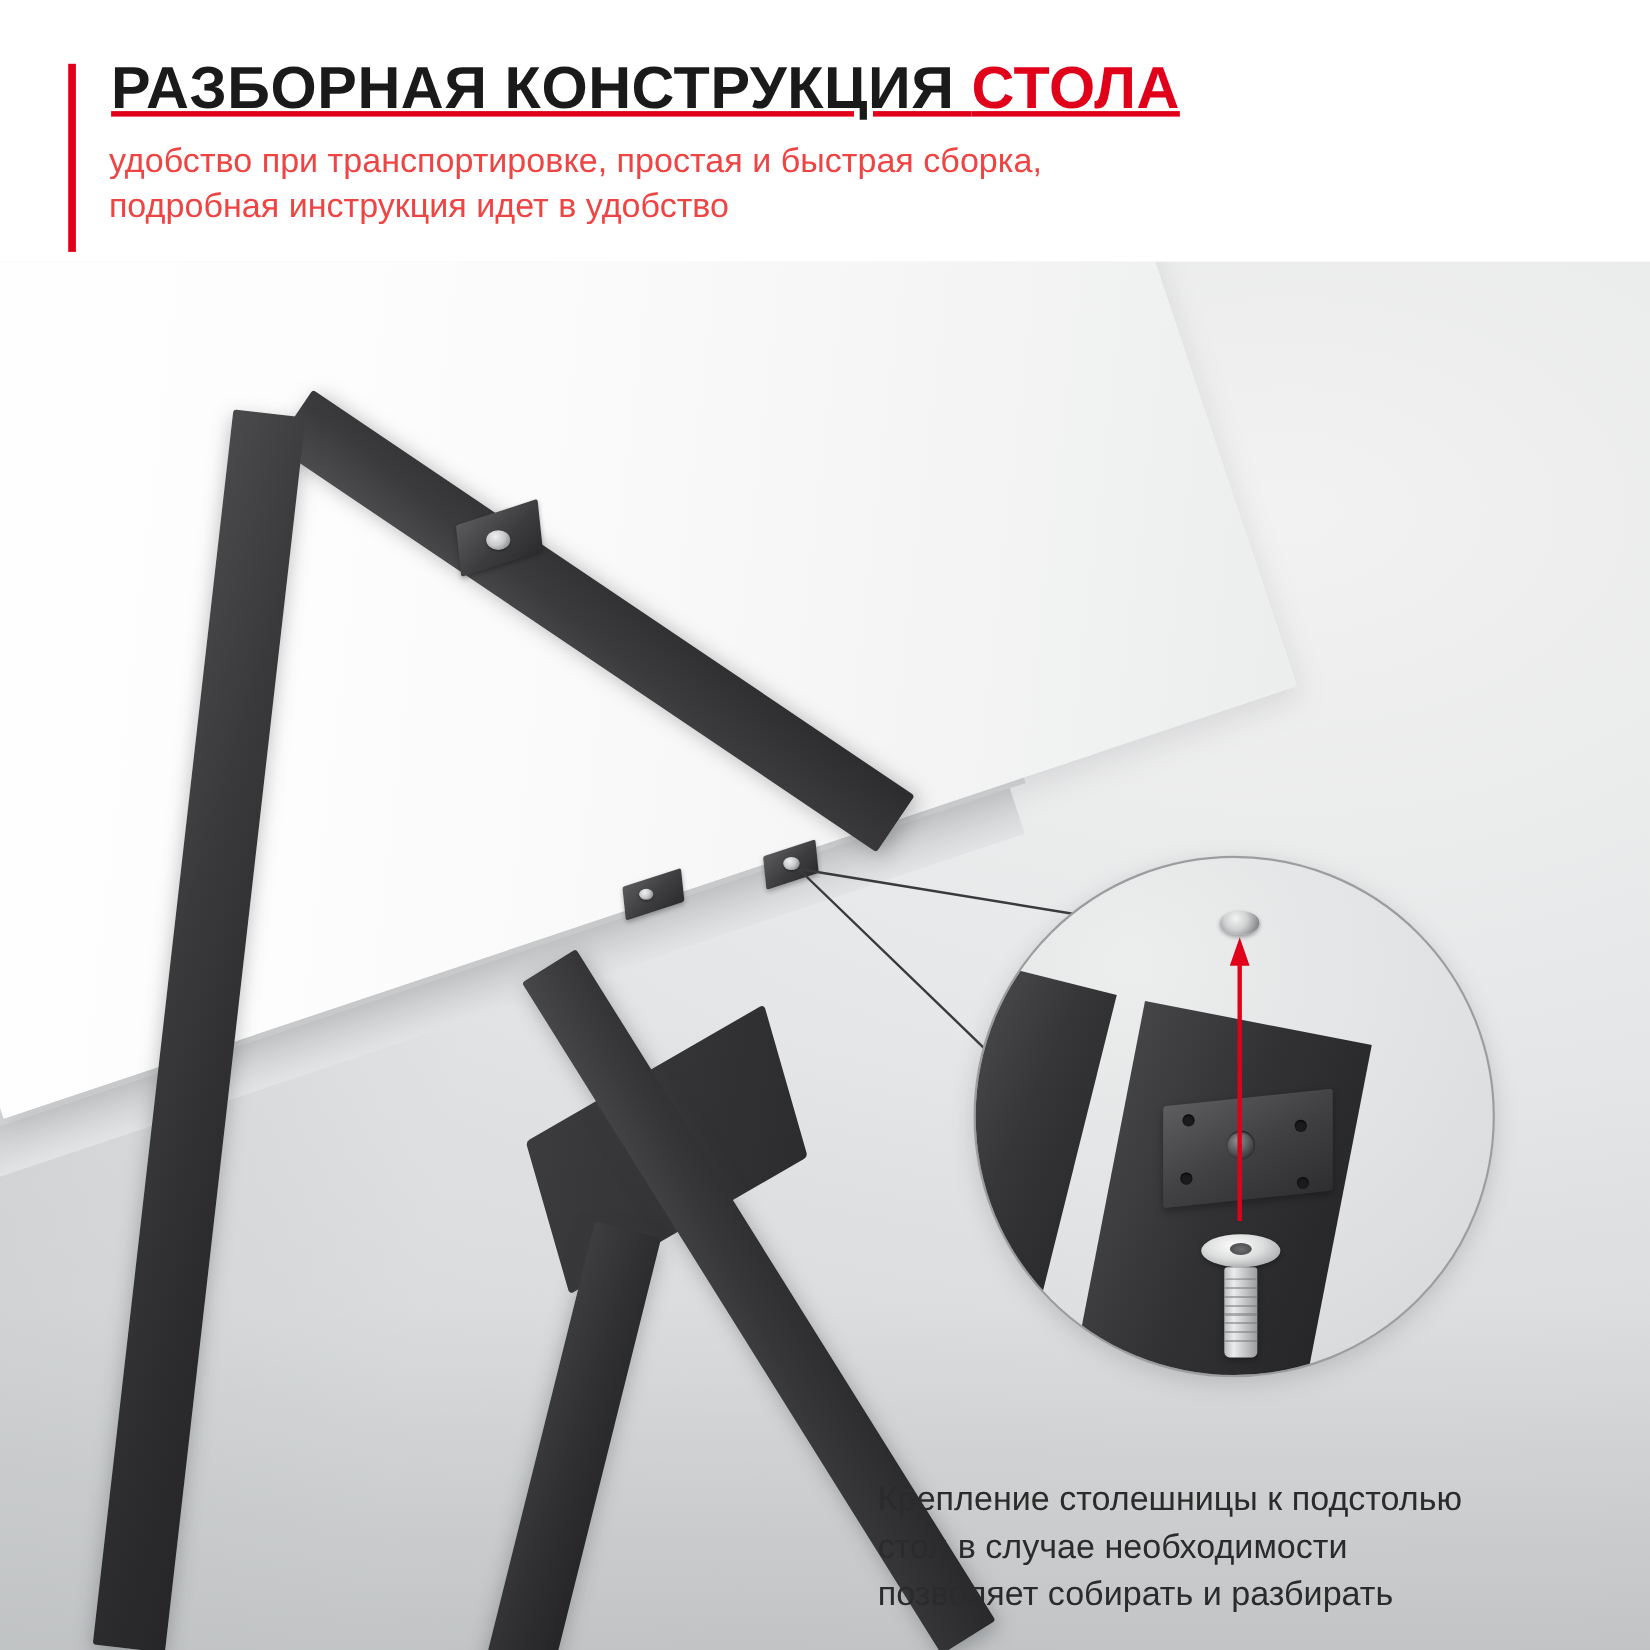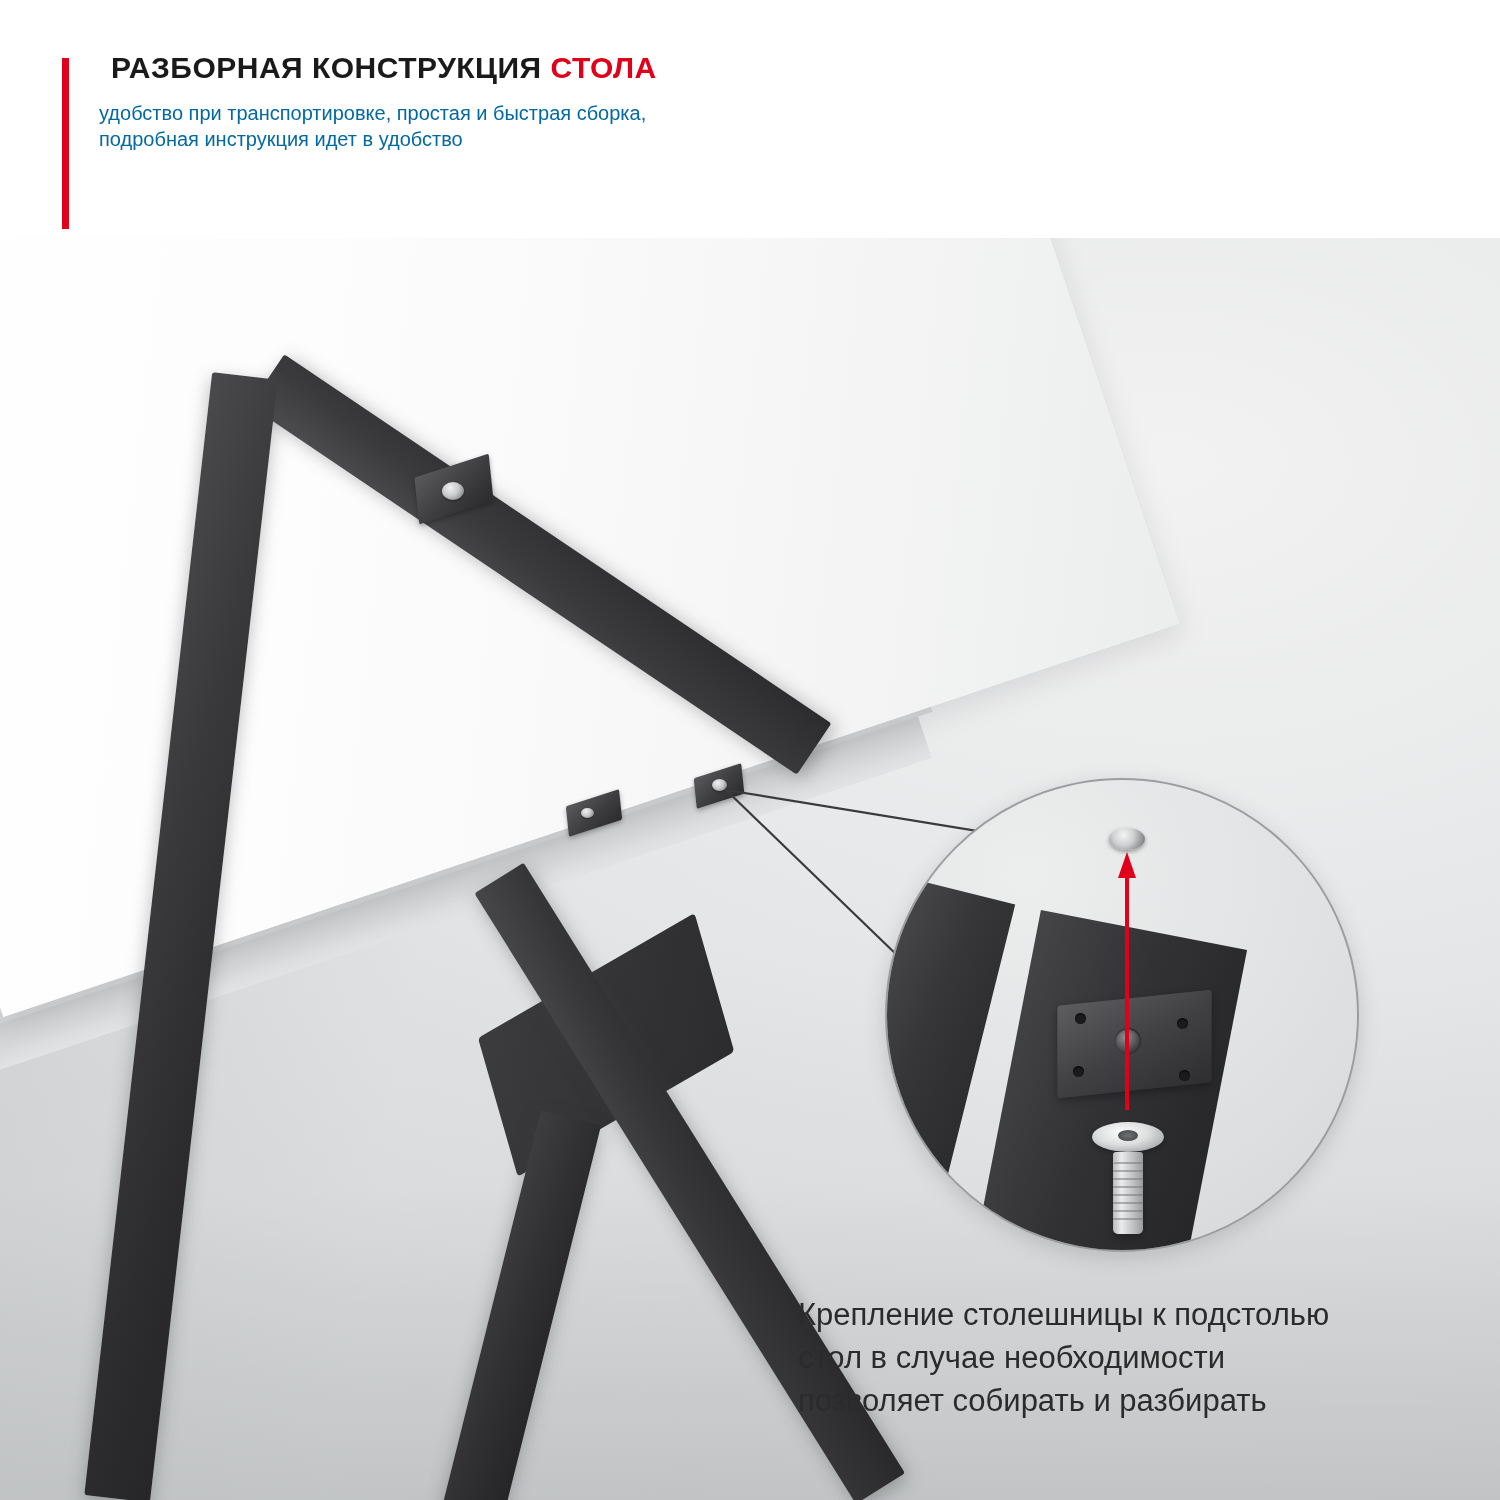--- a/index.html
+++ b/index.html
@@ -34,34 +34,35 @@
   .header-rule {
     width: 7px;
     background: #e1001a;
     align-self: stretch;
     margin-right: 30px;
     margin-top: 6px;
     margin-bottom: 8px;
   }
   .header-text { padding-top: 0; }
   .title {
-    font-size: 30px;
+    font-size: 54px;
     font-weight: bold;
     letter-spacing: 0.5px;
     line-height: 1.05;
-    margin: 0 0 16px 12px;
+    margin: 0 0 16px 2px;
     color: #e1001a;
     white-space: nowrap;
+    text-decoration: underline;
   }
   .title .t-dark { color: #1a1a1a; }
   .title .t-red { color: #e1001a; }
   .subtitle {
-    font-size: 20px;
+    font-size: 31px;
     line-height: 1.33;
-    color: #0369a1;
+    color: #ef4444;
     margin: 0;
     font-weight: normal;
   }
 
   
   .photo {
     position: absolute;
     left: 0;
     top: 238px;
     width: 1500px;
@@ -313,21 +314,21 @@
   }
   .mag-arrow {
     position: absolute;
     left: 0; top: 0; width: 470px; height: 470px;
   }
 
   
   .caption {
     position: absolute;
     left: 798px;
-    top: 1056px;
+    top: 1104px;
     width: 620px;
     font-size: 31px;
     line-height: 1.38;
     color: #2b2b2b;
     text-align: left;
   }
   .caption div { white-space: nowrap; }
 </style>
 </head>
 <body>

